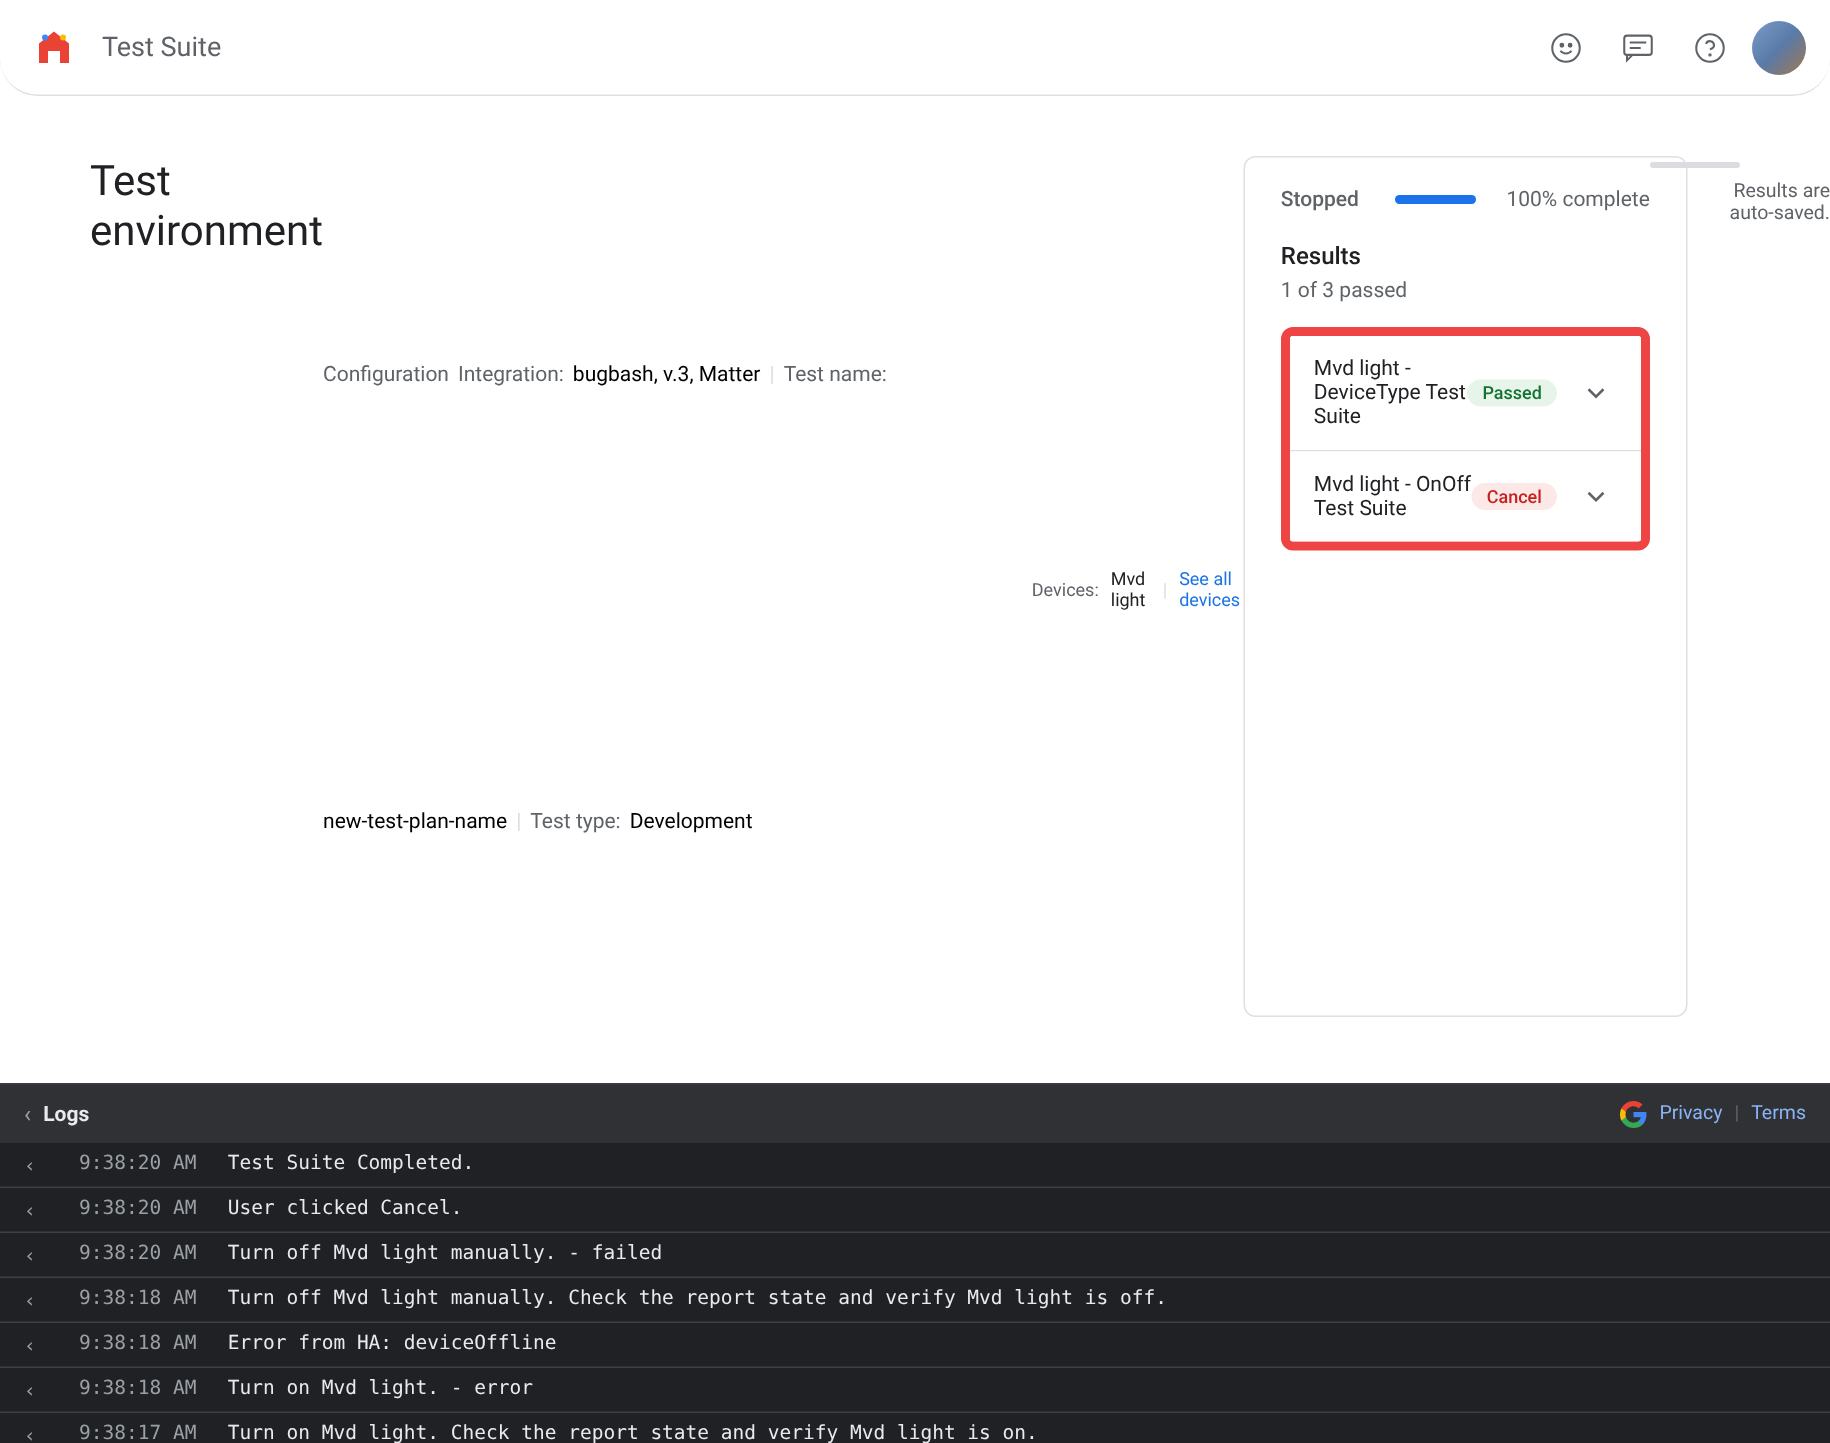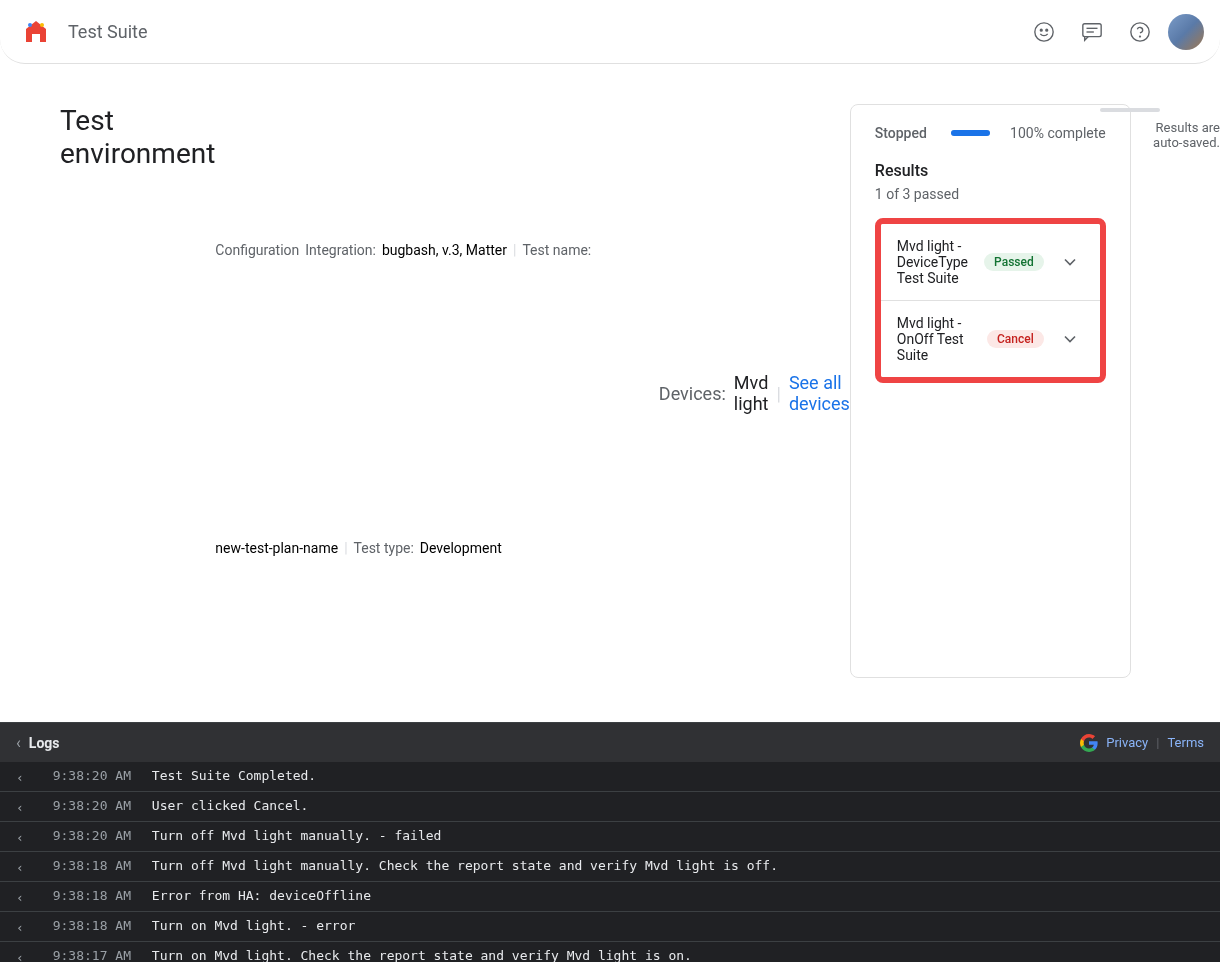--- a/index.html
+++ b/index.html
@@ -29,21 +29,21 @@
       display: flex; flex-direction: row;
     }
 
     .page-title { font-size: 28px; font-weight: 400; color: #202124; margin-bottom: 20px; }
 
     .config-row { display: flex; align-items: center; gap: 6px; font-size: 14px; color: #5f6368; margin-bottom: 8px; flex-wrap: wrap; }
     .config-row .label { color: #5f6368; }
     .config-row .value { color: #000000; font-weight: 400; }
     .config-row .separator { color: #dadce0; }
 
-    .devices-row { display: flex; align-items: center; gap: 8px; font-size: 18px; margin-bottom: 20px; }
+    .devices-row { display: flex; align-items: center; gap: 8px; font-size: 12px; margin-bottom: 20px; }
     .devices-row .label { color: #5f6368; }
     .devices-row .value { color: #202124; }
     .devices-row a { color: #1a73e8; text-decoration: none; }
     .devices-row .sep { color: #dadce0; }
 
     
     .progress-card {
       border: 1px solid #e0e0e0; border-radius: 8px; padding: 20px 24px;
       margin-bottom: 24px;
     }

